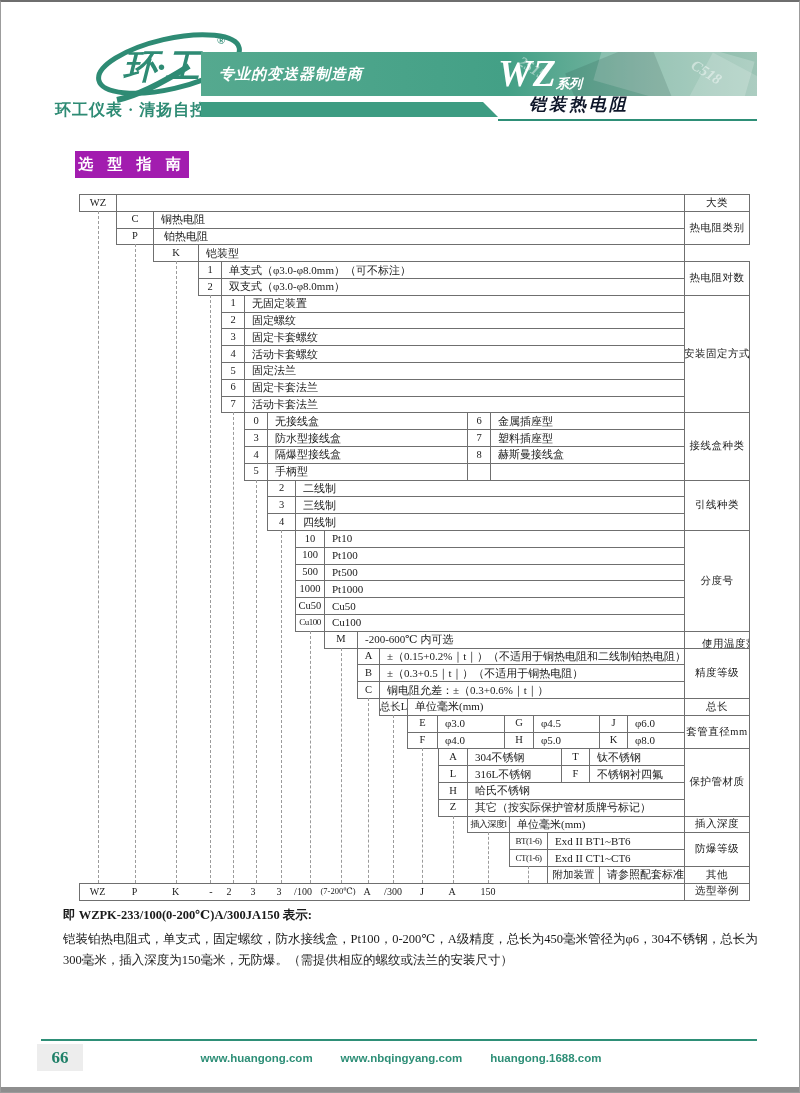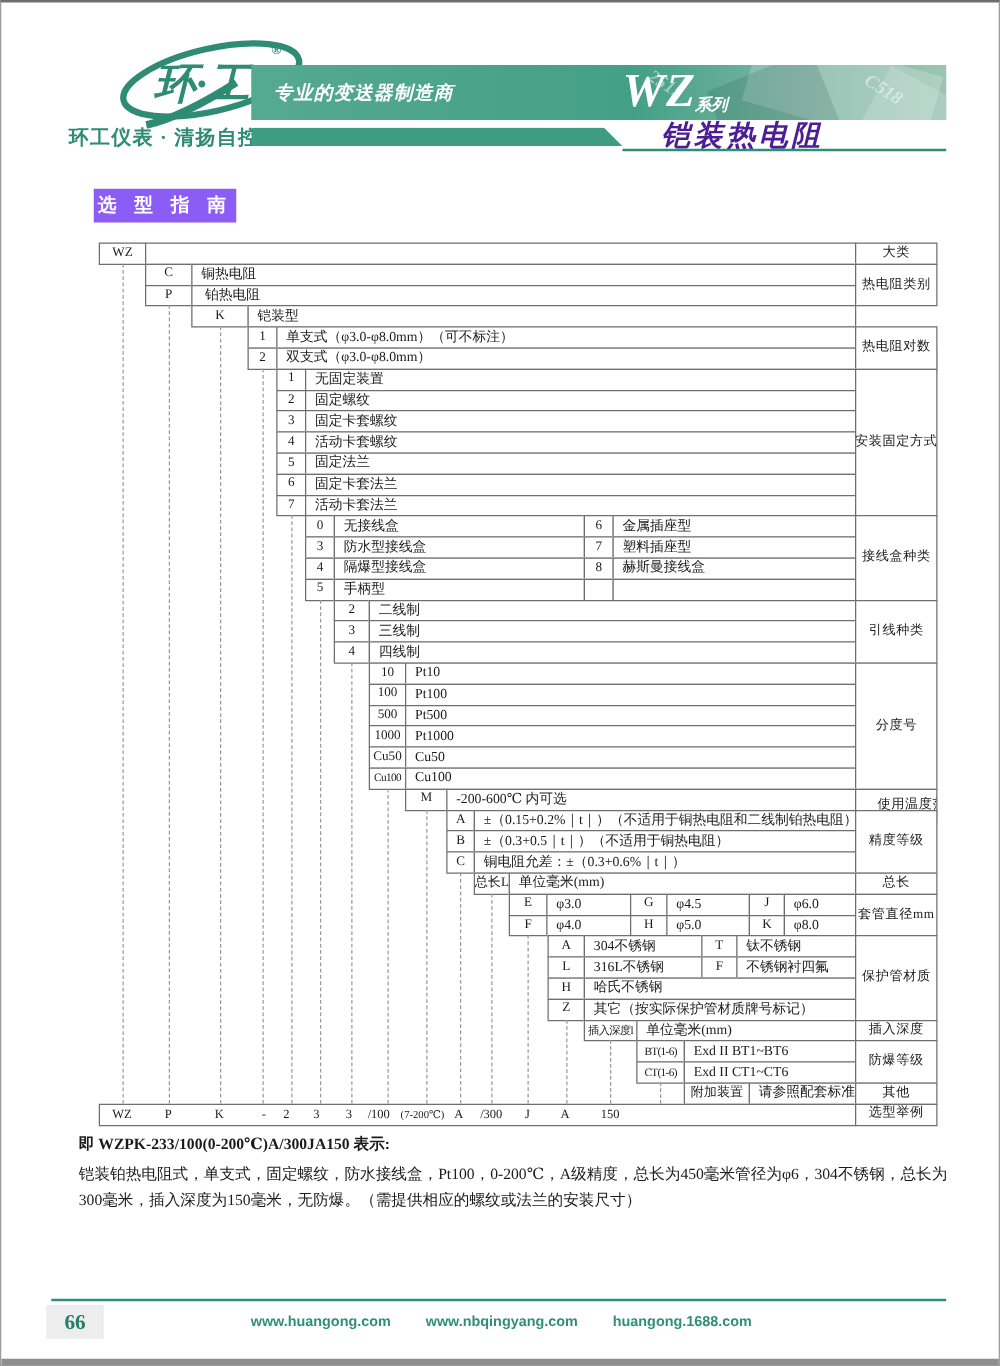--- a/index.html
+++ b/index.html
@@ -19,25 +19,25 @@
         color:#fff;letter-spacing:1px;}
   .series-label{position:absolute;left:355px;top:23px;font-size:13px;font-weight:bold;font-style:italic;color:#fff;}
   .tex-rect1{position:absolute;right:8px;top:-12px;width:150px;height:62px;background:rgba(255,255,255,.20);transform:rotate(16deg);}
   .tex-rect2{position:absolute;right:92px;top:2px;width:90px;height:70px;background:rgba(30,70,60,.16);transform:rotate(-22deg);}
   .tex-rect3{position:absolute;right:-18px;top:16px;width:80px;height:56px;background:rgba(255,255,255,.16);transform:rotate(28deg);}
   .tex-mark{position:absolute;font-size:15px;font-weight:bold;font-style:italic;color:rgba(255,255,255,.45);transform:rotate(32deg);}
   .tex-mark.m1{right:210px;top:8px;}
   .tex-mark.m2{right:34px;top:12px;}
   .subbar{position:absolute;left:200px;top:100px;width:297px;height:15px;background:#3d9c82;
         clip-path:polygon(0 0,calc(100% - 15px) 0,100% 100%,0 100%);}
-  .product-title{position:absolute;left:528px;top:91px;font-size:23px;font-weight:bold;font-style:italic;
-        letter-spacing:3px;color:#4c1d95;}
+  .product-title{position:absolute;left:528px;top:91px;font-size:17px;font-weight:bold;font-style:italic;
+        letter-spacing:3px;color:#0f172a;}
   .thin-line{position:absolute;left:497px;top:117px;width:259px;height:2px;background:#2e8f77;}
   
-  .badge{position:absolute;left:74px;top:149px;width:114px;height:27px;background:#8b5cf6;
+  .badge{position:absolute;left:74px;top:149px;width:114px;height:27px;background:#a21caf;
         display:flex;align-items:center;justify-content:center;}
   .badge span{color:#fff;font-weight:bold;font-size:15px;letter-spacing:5px;
         font-family:"Liberation Sans","DejaVu Sans",sans-serif;}
   
   .sel-table{position:absolute;left:0;top:0;width:800px;height:1093px;}
   .tcell{position:absolute;box-sizing:border-box;border:1px solid #6f6f6f;display:flex;
         align-items:center;font-size:11px;line-height:1;overflow:hidden;white-space:nowrap;background:#fff;}
   .tcell.code{justify-content:center;font-size:10.5px;}
   .tcell.code.sm{font-size:9px;letter-spacing:-0.5px;}
   .tcell.desc{padding-left:7px;}

